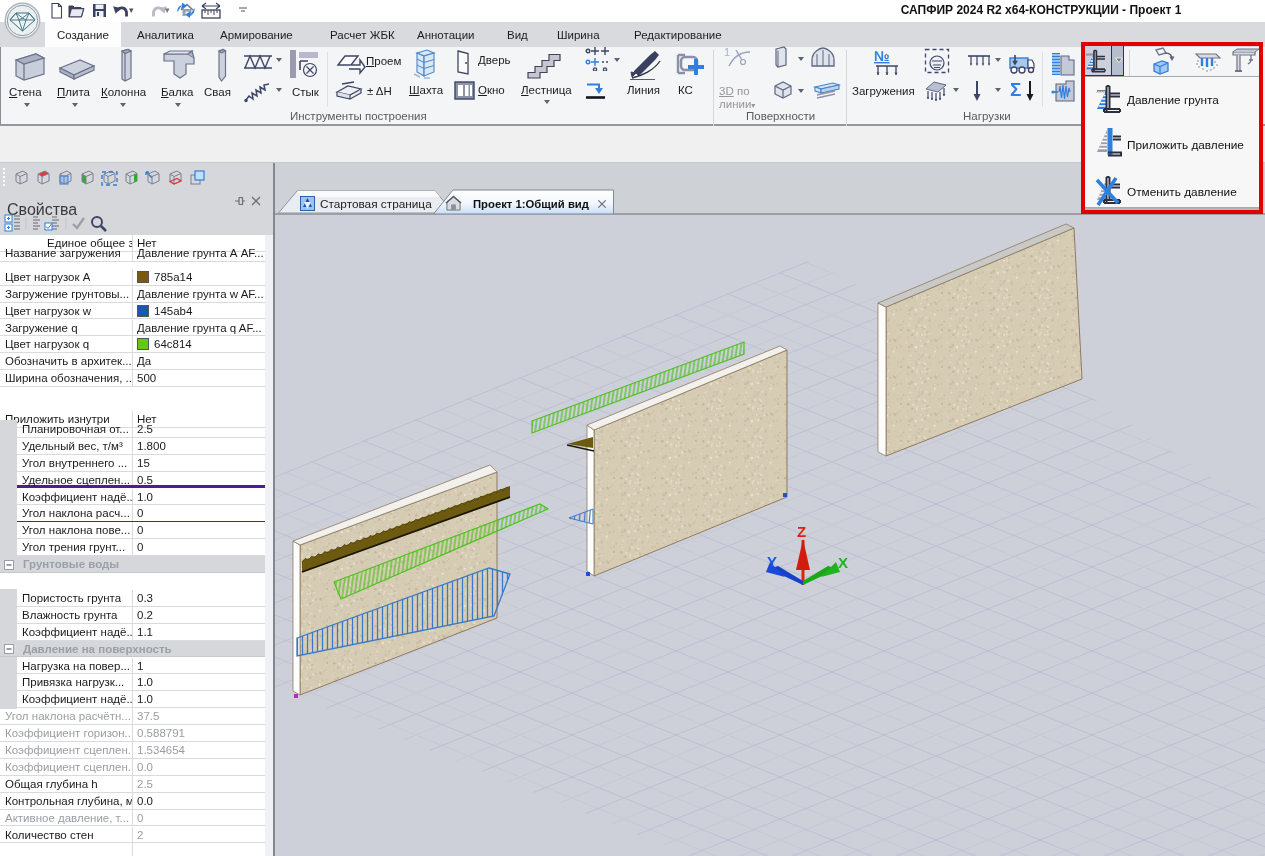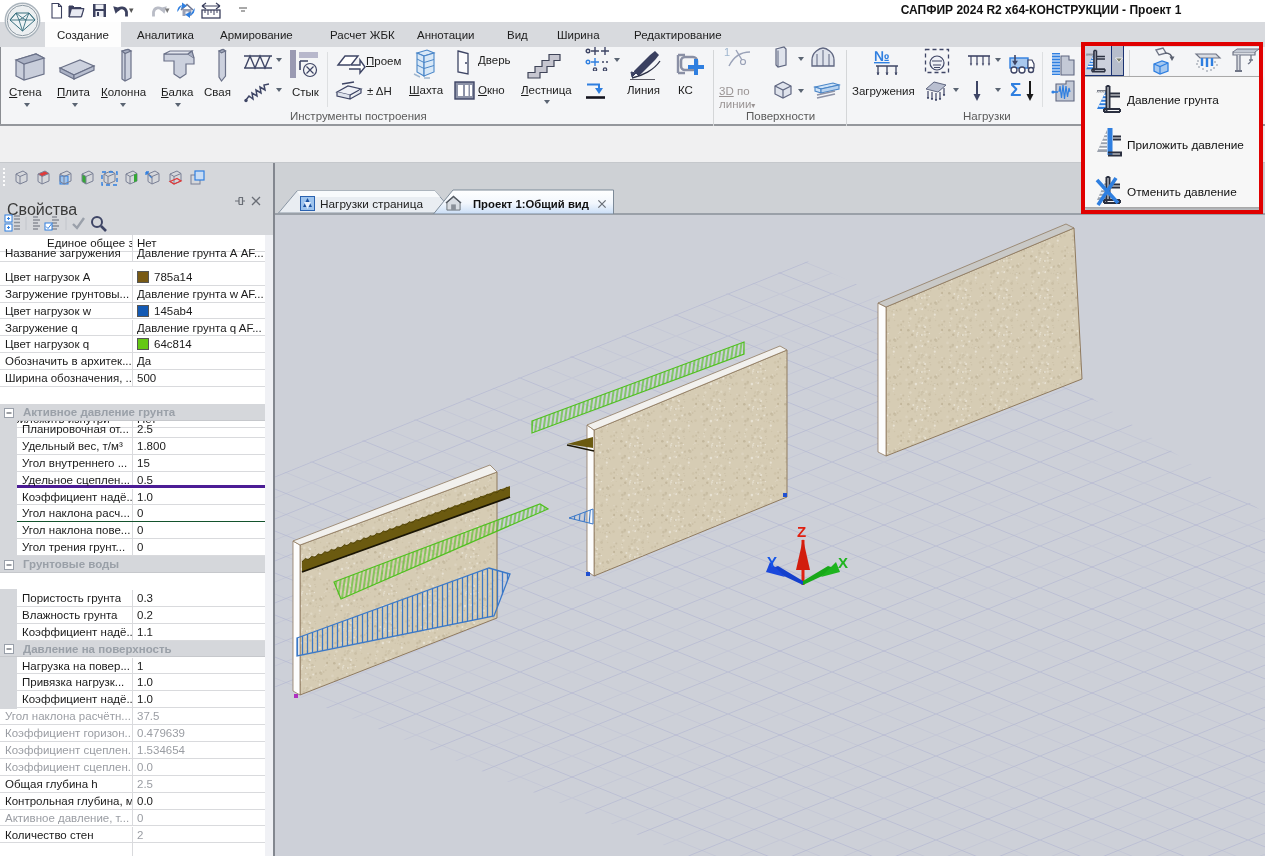--- a/index.html
+++ b/index.html
@@ -413,27 +413,20 @@
 <div class="abs" style="left:0;top:370.2px;width:265px;height:16.9px;border-bottom:1px solid #d9dadd;">
       <span style="position:absolute;left:5px;top:2px;font-size:11.5px;color:#1a1a1a;white-space:nowrap;overflow:hidden;max-width:127px;">Ширина обозначения, ...</span>
       <span style="position:absolute;left:132px;top:0;width:1px;height:100%;background:#d9dadd;"></span>
       <span style="position:absolute;left:137px;top:2px;font-size:11.5px;color:#1a1a1a;white-space:nowrap;">500</span>
     </div>
 <div class="abs" style="left:0;top:387.1px;width:265px;height:16.9px;border-bottom:1px solid #d9dadd;margin-top:24px;">
       <span style="position:absolute;left:5px;top:2px;font-size:11.5px;color:#1a1a1a;white-space:nowrap;overflow:hidden;max-width:127px;">Приложить изнутри</span>
       <span style="position:absolute;left:132px;top:0;width:1px;height:100%;background:#d9dadd;"></span>
       <span style="position:absolute;left:137px;top:2px;font-size:11.5px;color:#1a1a1a;white-space:nowrap;">Нет</span>
     </div>
-<div class="abs" style="left:0;top:404.0px;width:265px;height:16.9px;background:#d5d7db;border-bottom:1px solid #c6c8cc;">
-      <svg style="position:absolute;left:4px;top:3.5px;" width="10" height="10" viewBox="0 0 10 10">
-        <rect x="0.5" y="0.5" width="9" height="9" fill="#fff" stroke="#9aa0aa"></rect>
-        <path d="M2.5 5 L7.5 5" stroke="#5a5f68" stroke-width="1.2"></path>
-      </svg>
-      <span style="position:absolute;left:23px;top:2px;font-size:11.5px;font-weight:bold;color:#9aa0a8;white-space:nowrap;">Активное давление грунта</span>
-    </div>
 <div class="abs" style="left:0;top:420.9px;width:265px;height:16.9px;border-bottom:1px solid #d9dadd;">
       <span style="position:absolute;left:0;top:-1px;width:17px;height:18.9px;background:#d5d7db;"></span>
       <span style="position:absolute;left:22px;top:2px;font-size:11.5px;color:#1a1a1a;white-space:nowrap;overflow:hidden;max-width:110px;">Планировочная от...</span>
       <span style="position:absolute;left:132px;top:0;width:1px;height:100%;background:#d9dadd;"></span>
       <span style="position:absolute;left:137px;top:2px;font-size:11.5px;color:#1a1a1a;white-space:nowrap;">2.5</span>
     </div>
 <div class="abs" style="left:0;top:437.8px;width:265px;height:16.9px;border-bottom:1px solid #d9dadd;">
       <span style="position:absolute;left:0;top:-1px;width:17px;height:18.9px;background:#d5d7db;"></span>
       <span style="position:absolute;left:22px;top:2px;font-size:11.5px;color:#1a1a1a;white-space:nowrap;overflow:hidden;max-width:110px;">Удельный вес, т/м³</span>
       <span style="position:absolute;left:132px;top:0;width:1px;height:100%;background:#d9dadd;"></span>
@@ -526,21 +519,21 @@
       <span style="position:absolute;left:137px;top:2px;font-size:11.5px;color:#1a1a1a;white-space:nowrap;">1.0</span>
     </div>
 <div class="abs" style="left:0;top:708.2px;width:265px;height:16.9px;border-bottom:1px solid #d9dadd;">
       <span style="position:absolute;left:5px;top:2px;font-size:11.5px;color:#9a9da3;white-space:nowrap;overflow:hidden;max-width:127px;">Угол наклона расчётн...</span>
       <span style="position:absolute;left:132px;top:0;width:1px;height:100%;background:#d9dadd;"></span>
       <span style="position:absolute;left:137px;top:2px;font-size:11.5px;color:#9a9da3;white-space:nowrap;">37.5</span>
     </div>
 <div class="abs" style="left:0;top:725.1px;width:265px;height:16.9px;border-bottom:1px solid #d9dadd;">
       <span style="position:absolute;left:5px;top:2px;font-size:11.5px;color:#9a9da3;white-space:nowrap;overflow:hidden;max-width:127px;">Коэффициент горизон...</span>
       <span style="position:absolute;left:132px;top:0;width:1px;height:100%;background:#d9dadd;"></span>
-      <span style="position:absolute;left:137px;top:2px;font-size:11.5px;color:#9a9da3;white-space:nowrap;">0.479639</span>
+      <span style="position:absolute;left:137px;top:2px;font-size:11.5px;color:#9a9da3;white-space:nowrap;">0.588791</span>
     </div>
 <div class="abs" style="left:0;top:742.0px;width:265px;height:16.9px;border-bottom:1px solid #d9dadd;">
       <span style="position:absolute;left:5px;top:2px;font-size:11.5px;color:#9a9da3;white-space:nowrap;overflow:hidden;max-width:127px;">Коэффициент сцеплен...</span>
       <span style="position:absolute;left:132px;top:0;width:1px;height:100%;background:#d9dadd;"></span>
       <span style="position:absolute;left:137px;top:2px;font-size:11.5px;color:#9a9da3;white-space:nowrap;">1.534654</span>
     </div>
 <div class="abs" style="left:0;top:758.9px;width:265px;height:16.9px;border-bottom:1px solid #d9dadd;">
       <span style="position:absolute;left:5px;top:2px;font-size:11.5px;color:#9a9da3;white-space:nowrap;overflow:hidden;max-width:127px;">Коэффициент сцеплен...</span>
       <span style="position:absolute;left:132px;top:0;width:1px;height:100%;background:#d9dadd;"></span>
       <span style="position:absolute;left:137px;top:2px;font-size:11.5px;color:#9a9da3;white-space:nowrap;">0.0</span>
@@ -570,21 +563,21 @@
 <div class="abs" style="left:275px;top:213px;width:990px;height:2px;background:#9aa0a8;"></div>
 <svg class="abs" style="left:277px;top:190px;" width="180" height="23" viewBox="0 0 180 23">
 <path d="M1.5 23 L20 1 L158 1 L177 23 Z" fill="#e9edf2" stroke="#8a96a4" stroke-width="1"></path>
 <path d="M20 1 L158 1 L163 7 L24 7 Z" fill="#f8fafc"></path>
     </svg>
 <svg class="abs" style="left:300px;top:196px;" width="15" height="15" viewBox="0 0 15 15">
 <rect x="0.5" y="0.5" width="14" height="14" fill="#9ec4ee" stroke="#2a62b0"></rect>
 <path d="M7.5 2 L12 11 L3 11 Z" fill="#1a50a0"></path>
 <path d="M4 6 L11 6 L7.5 13 Z" fill="#e8f0fa"></path>
     </svg>
-<div class="abs" style="left:320px;top:197px;font-size:11.8px;color:#222;">Нагрузки страница</div>
+<div class="abs" style="left:320px;top:197px;font-size:11.8px;color:#222;">Стартовая страница</div>
 <svg class="abs" style="left:432px;top:189px;" width="183" height="25" viewBox="0 0 183 25">
 <defs>
         <linearGradient id="tabg" x1="0" y1="0" x2="0" y2="1">
 <stop offset="0" stop-color="#ffffff"></stop>
           <stop offset="0.55" stop-color="#f2f7fd"></stop>
           <stop offset="1" stop-color="#c9ddf6"></stop>
         </linearGradient>
       </defs>
 <path d="M1.5 25 L21 1 L181.5 1 L181.5 25 Z" fill="url(#tabg)" stroke="#7d8a98" stroke-width="1"></path>
     </svg>

